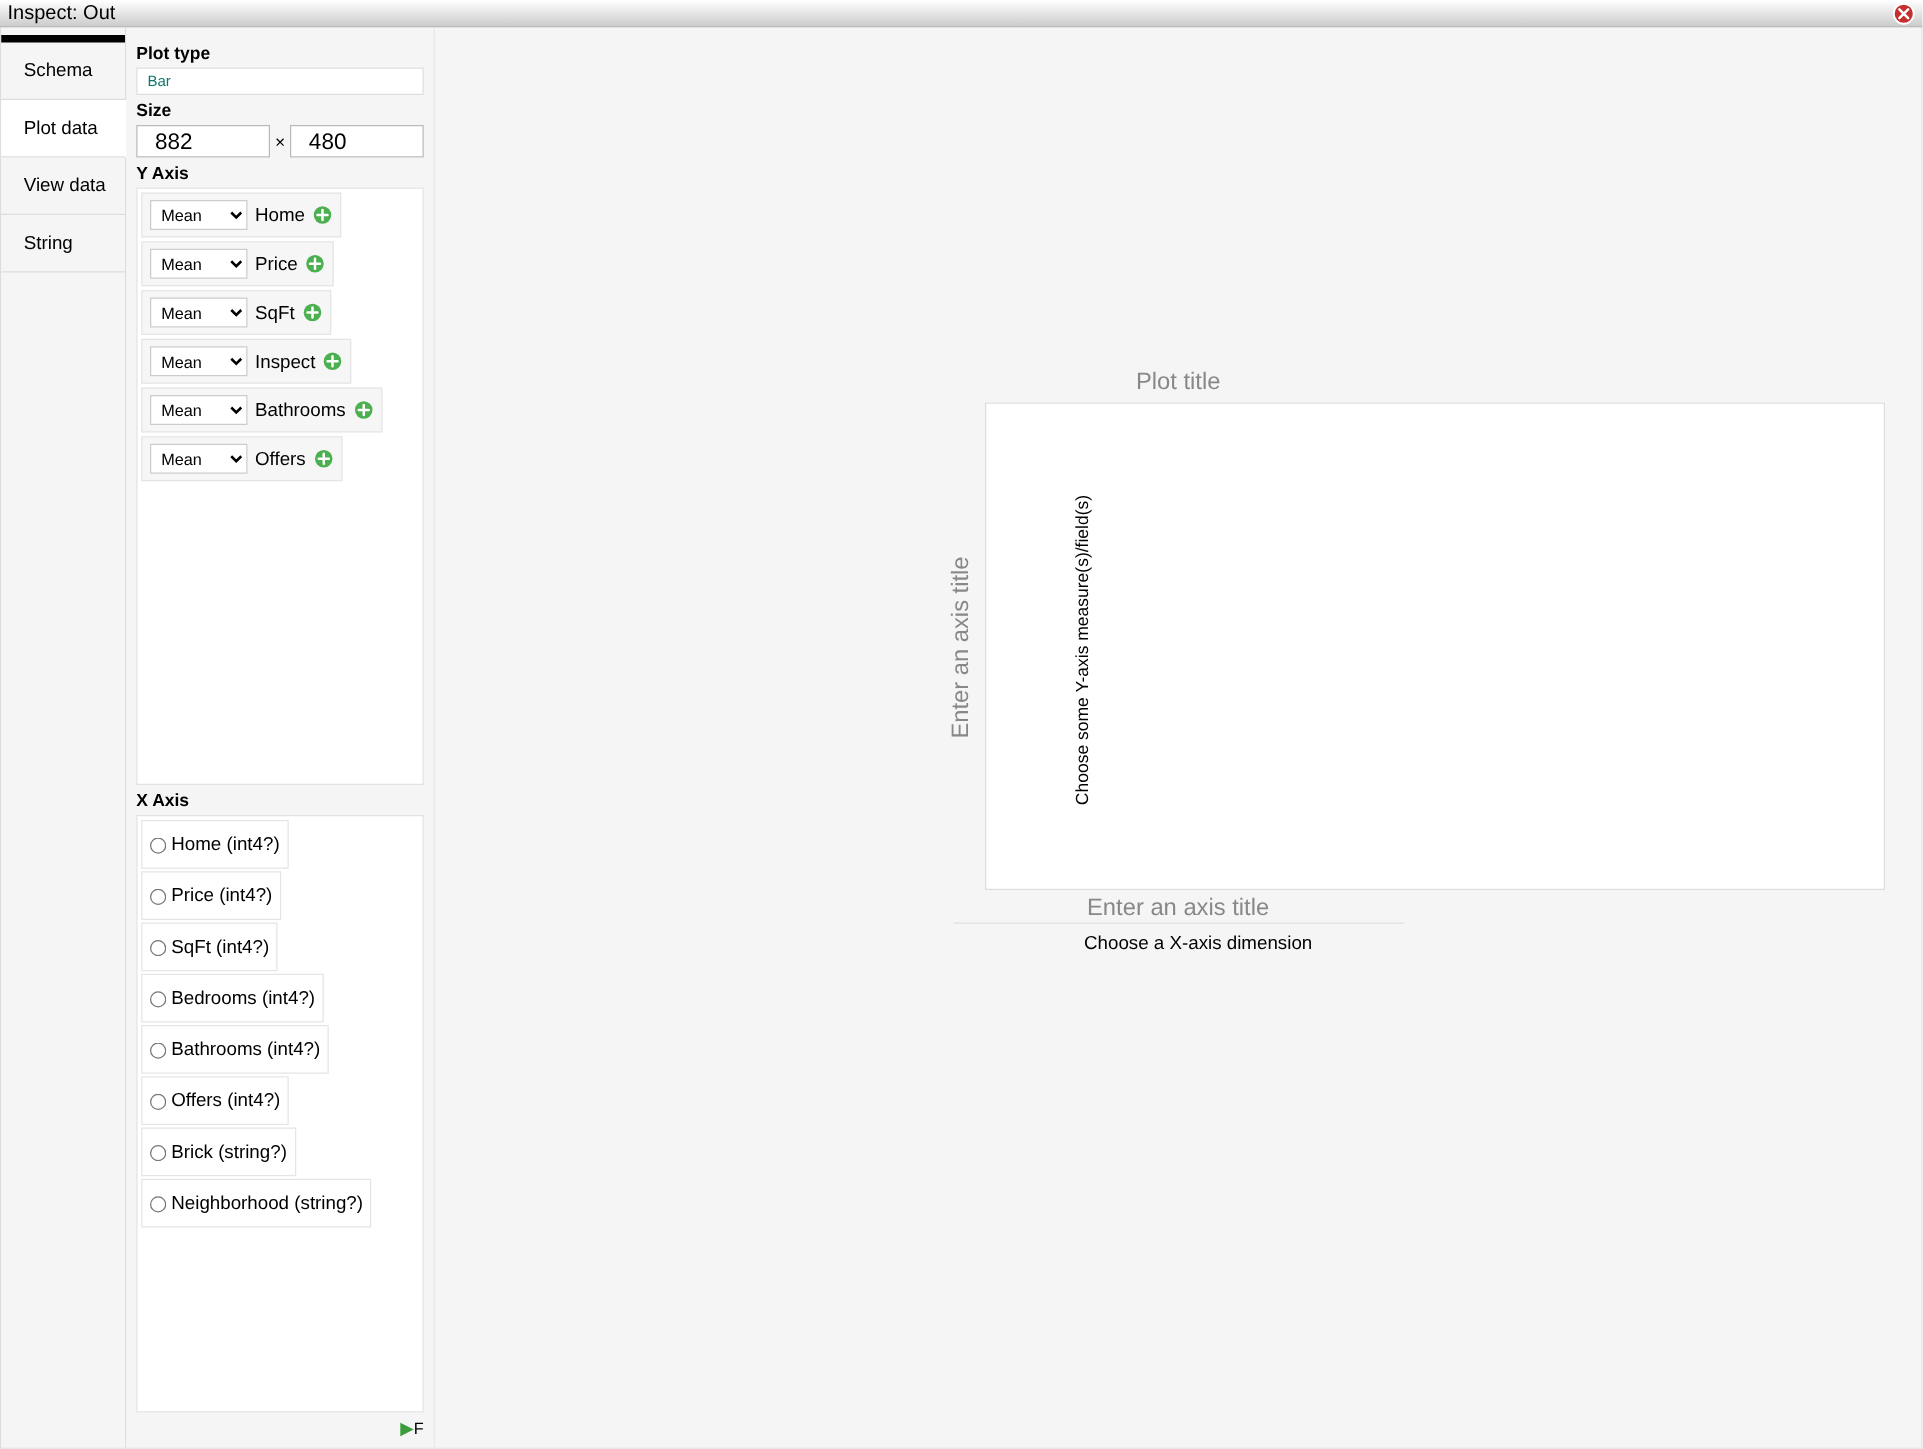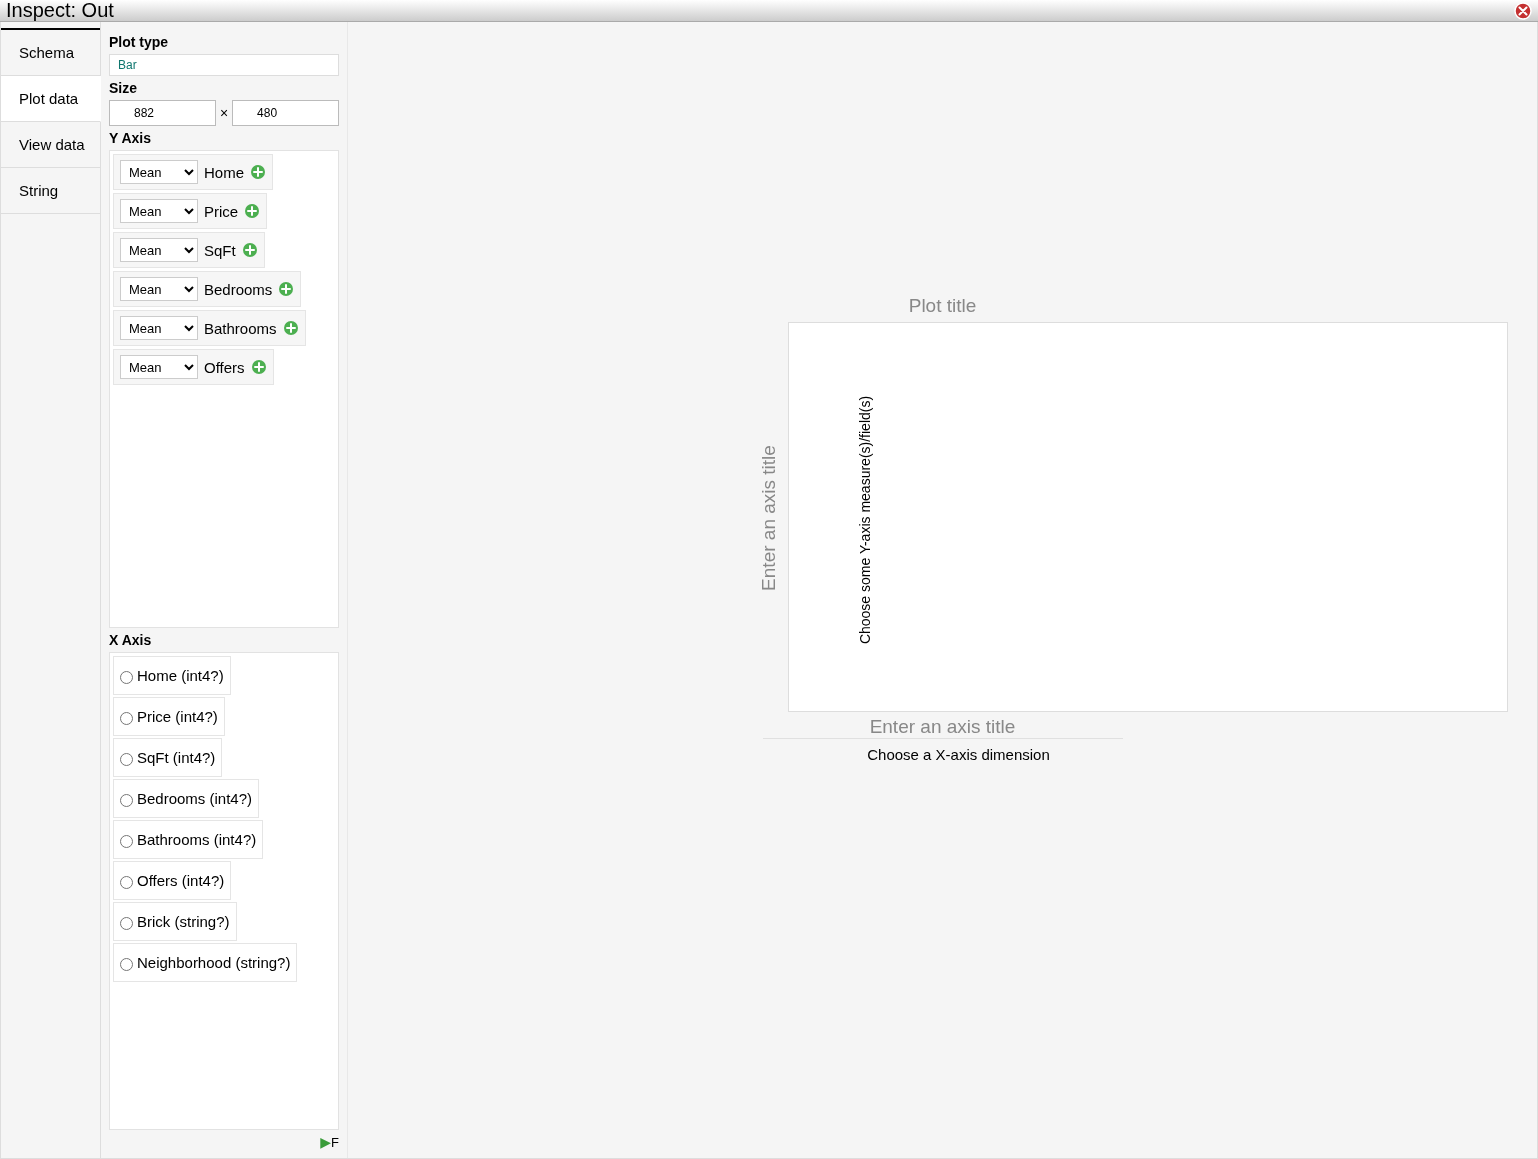--- a/index.html
+++ b/index.html
@@ -10,21 +10,21 @@
   color: #000;
 }
 .titlebar {
   height: 22px;
   background: linear-gradient(to bottom, #fff, #ccc);
   border-bottom: 1px solid #aaa;
   padding: 0 6px;
   display: flex;
   align-items: center;
   justify-content: space-between;
-  font-size: 20px;
+  font-size: 16px;
   text-align: center;
 }
 .titlebar .close {
   width: 18px;
   height: 18px;
   cursor: pointer;
 }
 .container {
   display: flex;
   height: calc(1159px - 22px);
@@ -36,21 +36,21 @@
   background: #f5f5f5;
   border-right: 1px solid #ddd;
 }
 .sidebar .tab {
   padding: 14px 10px 14px 18px;
   border-bottom: 1px solid #ddd;
   cursor: pointer;
   font-size: 15px;
 }
 .sidebar .tab:first-child {
-  border-top: 2px solid #000000;
+  border-top: 6px solid #000000;
   margin-top: 6px;
 }
 .sidebar .tab.active {
   background: #fff;
   border-right: 1px solid #fff;
   margin-right: -1px;
 }
 .config-panel {
   width: 247px;
   padding: 8px;
@@ -75,22 +75,22 @@
   height: 22px;
 }
 .size-row {
   display: flex;
   align-items: center;
   gap: 4px;
 }
 .size-row input {
   flex: 1;
   border: 1px solid #bbb;
-  padding: 4px 24px;
-  font-size: 12px;
+  padding: 4px 14px;
+  font-size: 18px;
   height: 26px;
   min-width: 0;
 }
 .size-row .times {
   font-size: 14px;
 }
 .yaxis-box {
   border: 1px solid #e2e2e2;
   background: #fff;
   padding: 3px;
@@ -279,21 +279,21 @@
       <div class="y-item">
         <select><option>Mean</option></select>
         <span class="field-name">SqFt</span>
         <svg class="add-icon" viewBox="0 0 16 16">
             <circle cx="8" cy="8" r="7" fill="#4caf50"></circle>
             <path d="M8 4v8M4 8h8" stroke="#fff" stroke-width="2" stroke-linecap="round"></path>
           </svg>
       </div><br>
       <div class="y-item">
         <select><option>Mean</option></select>
-        <span class="field-name">Bedrooms</span>
+        <span class="field-name">Inspect</span>
         <svg class="add-icon" viewBox="0 0 16 16">
             <circle cx="8" cy="8" r="7" fill="#4caf50"></circle>
             <path d="M8 4v8M4 8h8" stroke="#fff" stroke-width="2" stroke-linecap="round"></path>
           </svg>
       </div><br>
       <div class="y-item">
         <select><option>Mean</option></select>
         <span class="field-name">Bathrooms</span>
         <svg class="add-icon" viewBox="0 0 16 16">
             <circle cx="8" cy="8" r="7" fill="#4caf50"></circle>

